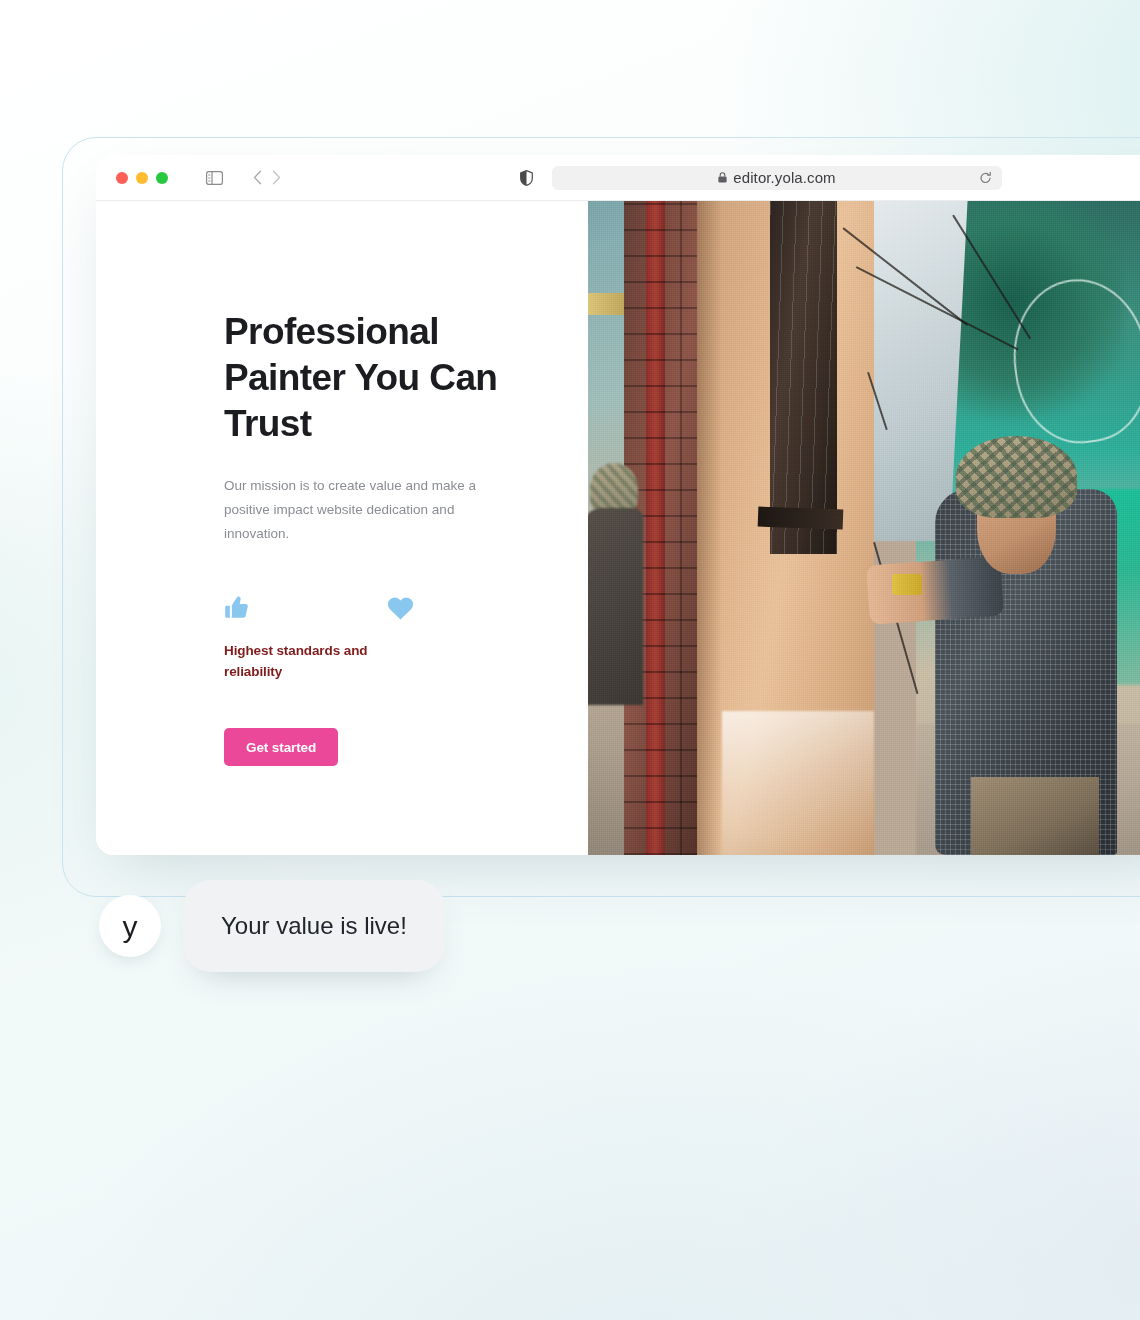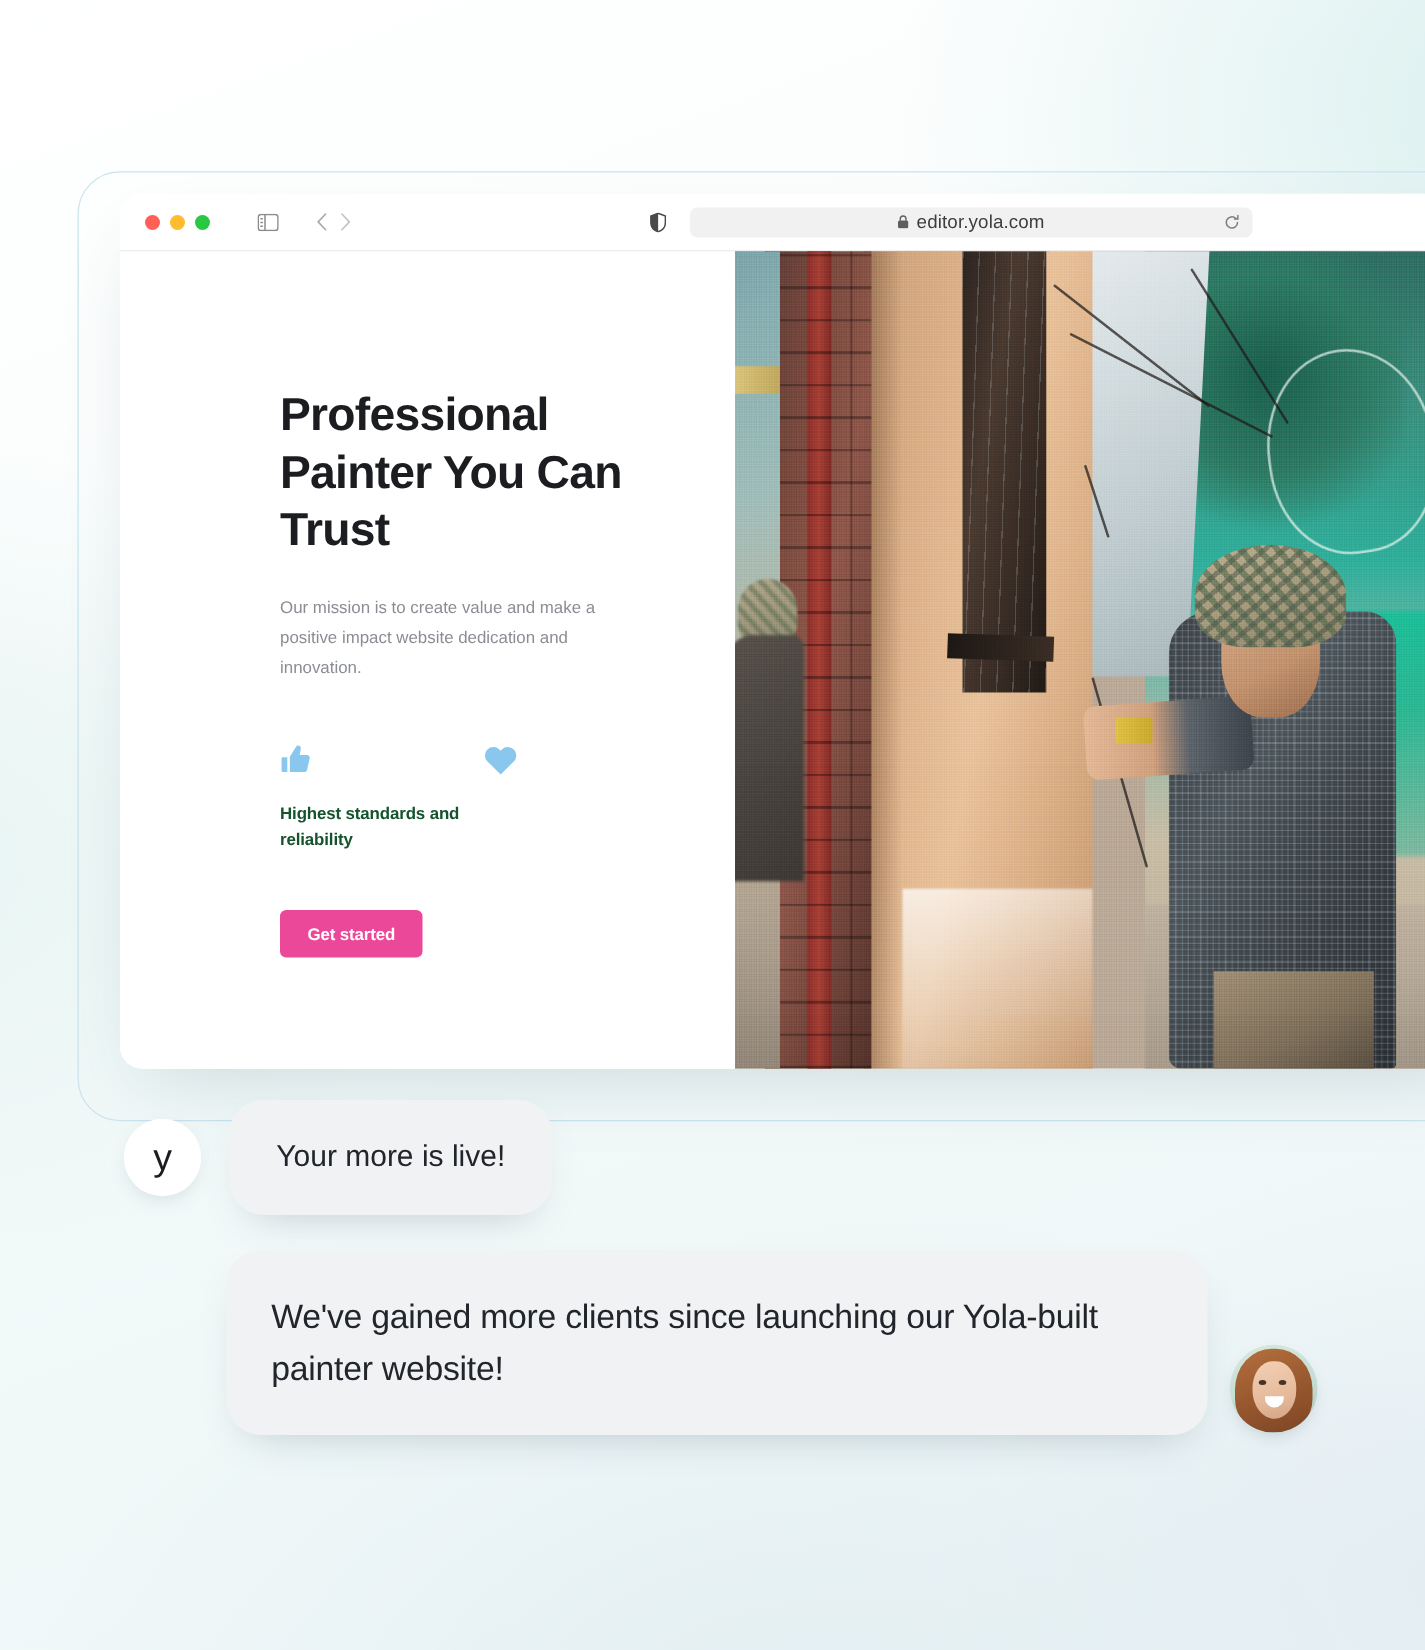--- a/index.html
+++ b/index.html
@@ -144,21 +144,21 @@
     display: flex;
     gap: 0;
   }
   .feature { width: 163px; }
   .feature-icon { color: #8ac7ee; height: 30px; display: flex; align-items: flex-end; }
   .feature-label {
     margin-top: 19px;
     font-size: 13.5px;
     line-height: 21px;
     font-weight: 700;
-    color: #14532d;
+    color: #7f1d1d;
     letter-spacing: -0.1px;
     width: 150px;
   }
 
   .cta-button {
     margin-top: 46px;
     display: inline-flex;
     align-items: center;
     justify-content: center;
     height: 38px;
@@ -556,27 +556,16 @@
     </div>
   </div>
 </div>
 
 <div class="chat">
 
   <div class="chat-row">
     <div class="yola-avatar">
       <span class="yola-mark">y</span>
     </div>
-    <div class="bubble bubble-1">Your more is live!</div>
+    <div class="bubble bubble-1">Your value is live!</div>
   </div>
 
-  <div class="chat-row-2">
-    <div class="bubble bubble-2">We've gained more clients since launching our Yola-built painter website!</div>
-    <div class="person-avatar">
-      <div class="pa-bg"></div>
-      <div class="pa-hair"></div>
-      <div class="pa-face"></div>
-      <div class="pa-eye l"></div>
-      <div class="pa-eye r"></div>
-      <div class="pa-smile"></div>
-    </div>
-  </div>
 </div>
 
 </body></html>

